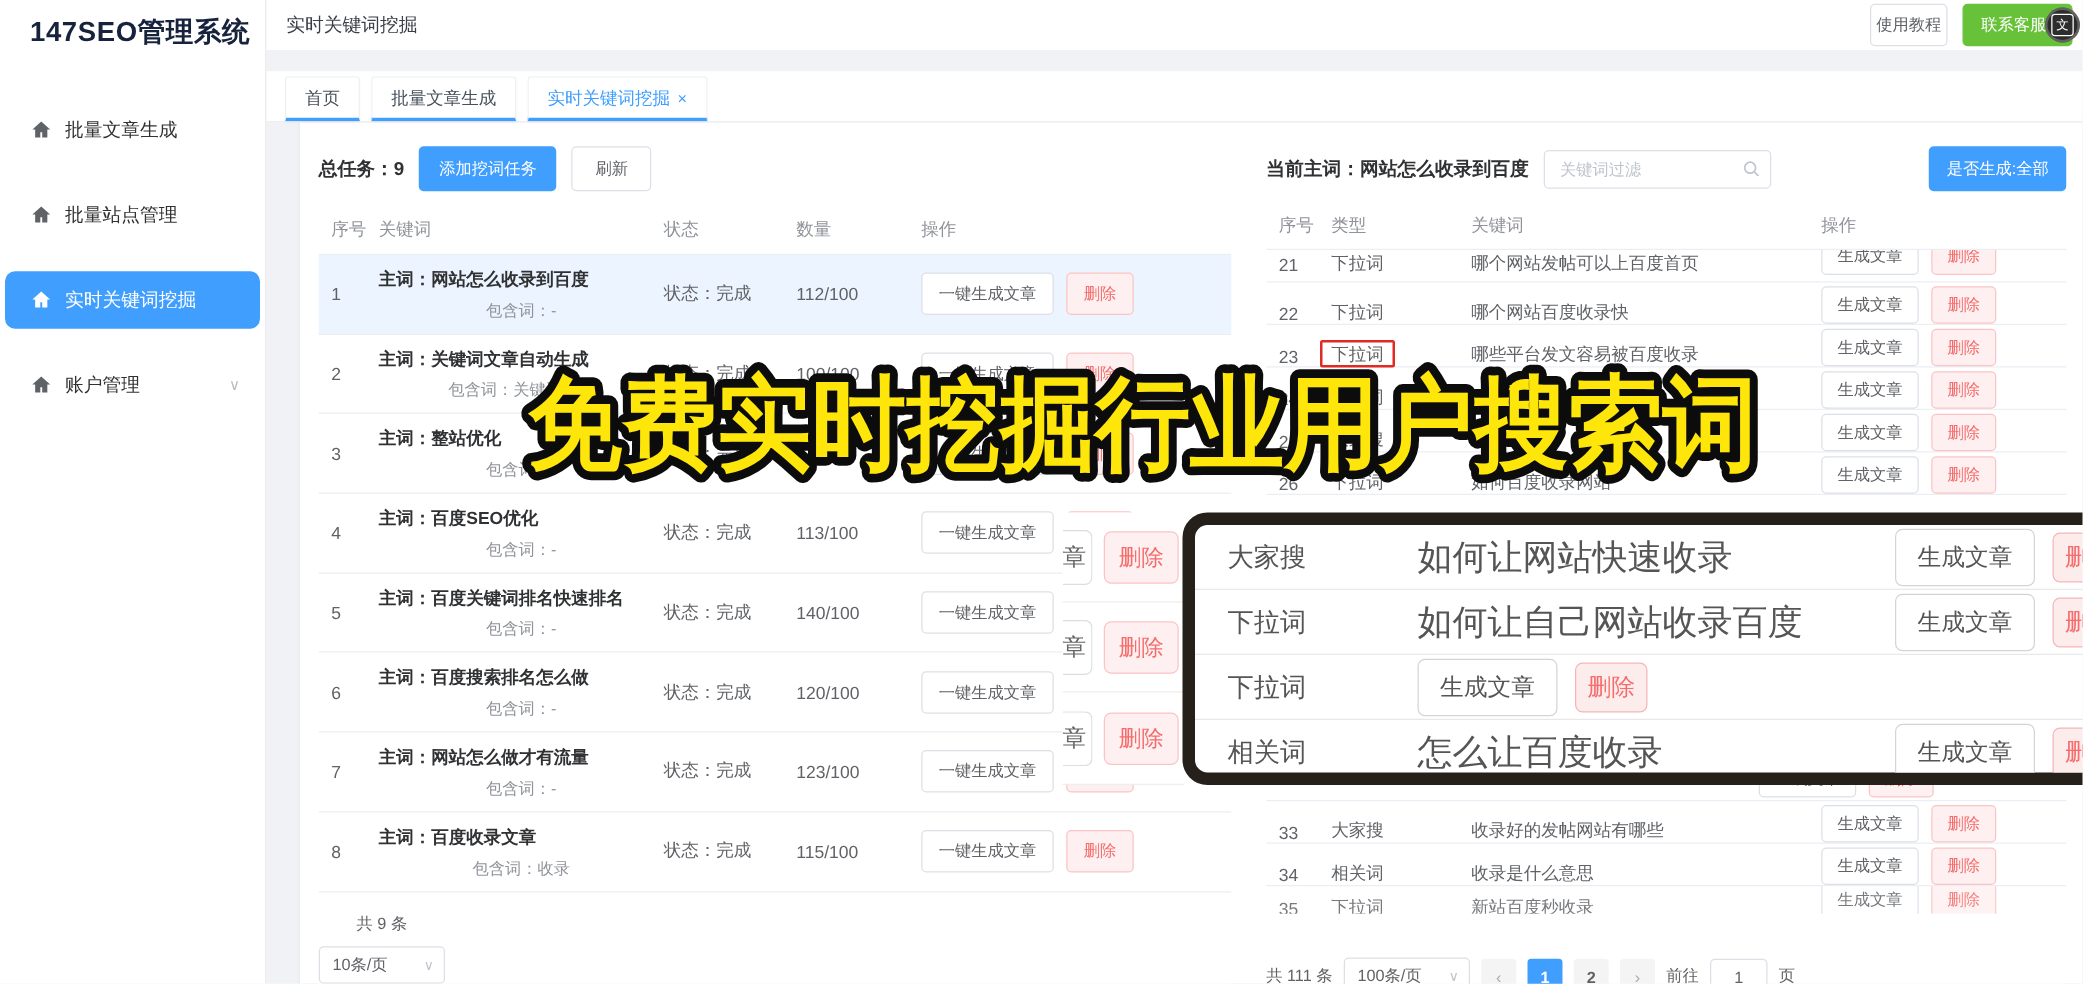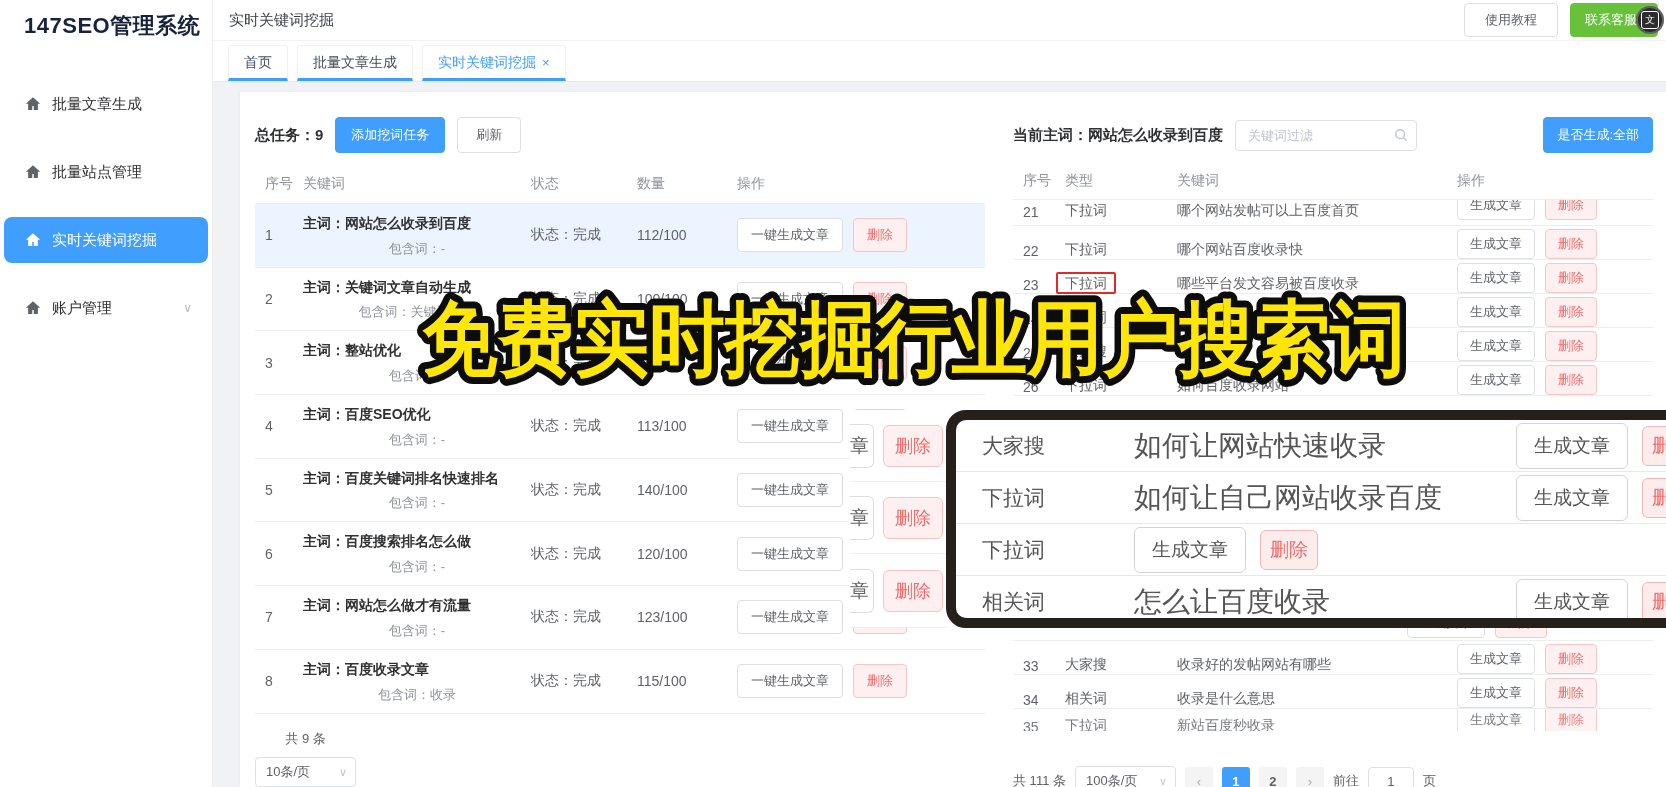--- a/index.html
+++ b/index.html
@@ -13,27 +13,27 @@
   .nav-item { display:flex; align-items:center; gap:10px; height:46px; margin:22px 4px 0 4px; padding-left:20px; font-size:15px; color:#303133; border-radius:8px; cursor:pointer; }
   .nav-item .ico { display:inline-flex; width:18px; height:18px; }
   .nav-item.active { background:#409eff; color:#fff; }
   .nav-item .chev { margin-left:auto; margin-right:16px; color:#b7bbc2; font-size:12px; }
 
   
   .topbar { position:absolute; left:213px; top:0; right:0; height:40px; background:#fff; display:flex; align-items:center; padding:0 8px 0 16px; z-index:9; }
   .topbar-title { font-size:15px; color:#3a3f45; }
   .topbar-right { margin-left:auto; display:flex; align-items:center; gap:12px; }
   .btn { border-radius:4px; font-size:13px; cursor:pointer; white-space:nowrap; }
-  .btn.outline { background:#fff; border:1px solid #dcdfe6; color:#606266; padding:7px 20px; }
+  .btn.outline { background:#fff; border:1px solid #dcdfe6; color:#606266; padding:7px 4px; }
   .btn.green { background:#67c23a; border:1px solid #67c23a; color:#fff; padding:7px 20px 7px 14px; position:relative; }
   .float-widget { position:absolute; right:2px; top:6px; width:28px; height:28px; border-radius:50%; background:#2d2d2d; display:flex; align-items:center; justify-content:center; z-index:12; box-shadow:0 0 0 2px rgba(255,255,255,.25) inset; }
   .float-widget span { border:1px solid #fff; border-radius:3px; color:#fff; font-size:10px; padding:1px 3px; }
 
   
-  .tabbar { position:absolute; left:213px; top:40px; right:0; height:42px; background:#fff; border-top:1px solid #f2f2f2; border-bottom:1px solid #e8eaec; display:flex; align-items:flex-end; padding-left:15px; gap:9px; z-index:8; }
+  .tabbar { position:absolute; left:213px; top:56px; right:0; height:42px; background:#fff; border-top:1px solid #f2f2f2; border-bottom:1px solid #e8eaec; display:flex; align-items:flex-end; padding-left:15px; gap:9px; z-index:8; }
   .tab { background:#fff; border:1px solid #eef0f3; border-bottom:3px solid #409eff; border-radius:3px 3px 0 0; padding:8px 15px 6px 15px; font-size:14px; color:#46505a; box-shadow:0 1px 2px rgba(0,0,0,.03); cursor:pointer; }
   .tab.active { color:#409eff; }
   .tab .x { margin-left:6px; font-size:13px; }
 
   
   .card { position:absolute; left:240px; top:92px; right:0; bottom:0; background:#fff; box-shadow:0 1px 3px rgba(0,0,0,.06); }
 
   
   .lpanel { position:absolute; left:255px; top:118px; width:730px; bottom:0; background:#fff; }
   .lp-head { display:flex; align-items:center; gap:12px; height:34px; }

